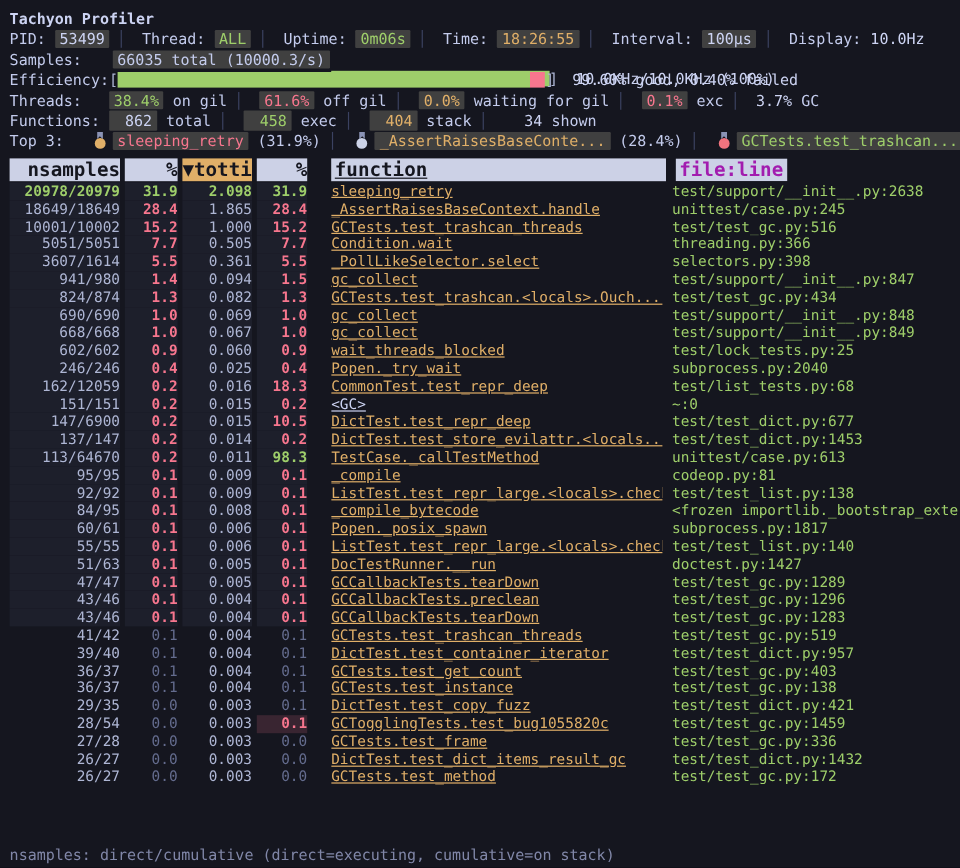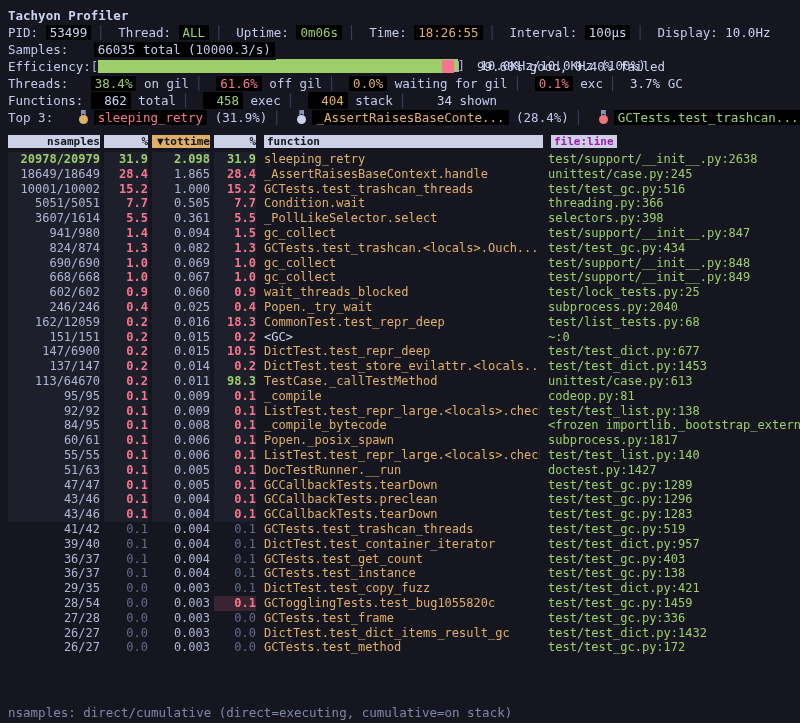--- a/index.html
+++ b/index.html
@@ -9,21 +9,21 @@
     background:#15161f;
     font-family:"DejaVu Sans Mono","Liberation Mono",monospace;
     font-size:12.5px;
     color:#c3cbec;
     overflow:hidden;
   }
   .hdr{position:relative;height:17px;line-height:17px;padding-left:8px;white-space:nowrap;}
   .hdr:first-child{padding-top:7px;}
   .title{font-weight:bold;color:#ccd3f2;}
   .lbl{color:#c3cbec;}
-  .chip{background:#000000;padding:0 4px;border-radius:1px;}
+  .chip{background:#404040;padding:0 4px;border-radius:1px;}
   .sep{color:#3b4261;margin:0 6px;}
   .c-g{color:#9ece6a;}
   .c-gb{color:#9ece6a;font-weight:bold;}
   .c-r{color:#f7768e;}
   .c-rb{color:#f7768e;font-weight:bold;}
   .c-o{color:#e0af68;}
   .c-y{color:#e0af68;}
   .c-w{color:#ccd3f2;}
   .c-fg{color:#aeb6d4;}
   .c-dim{color:#646c8e;}
@@ -35,27 +35,27 @@
   .abs{position:absolute;top:16px;}
   .medal{display:inline-block;position:relative;width:11px;height:14px;vertical-align:-2px;margin:0 5px 0 2px;}
   .medal::before{content:"";position:absolute;left:3px;top:0;width:5px;height:6px;background:#8a93b5;clip-path:polygon(0 0,100% 0,100% 100%,50% 60%,0 100%);}
   .medal::after{content:"";position:absolute;left:1px;top:5px;width:9px;height:9px;border-radius:50%;}
   .medal.m-gold::after{background:#e0af68;}
   .medal.m-silver::after{background:#ccd3e8;}
   .medal.m-bronze::after{background:#f0737e;}
   
   .table{position:absolute;left:0;top:133px;width:800px;}
   .trow,.thead{display:flex;align-items:center;padding-left:8px;white-space:nowrap;}
-  .thead{height:17px;margin-bottom:2px;font-size:11px;}
+  .thead{height:17px;margin-bottom:2px;font-size:16px;}
   .trow{height:14.8px;line-height:14.8px;font-size:12px;color:#aeb6d4;}
   .cell-ns{width:92px;text-align:right;}
   .cell-p1{width:44px;text-align:right;margin-left:4px;}
   .cell-tt{width:58px;text-align:right;margin-left:4px;}
   .cell-p2{width:42px;text-align:right;margin-left:4px;}
-  .cell-fn{width:276px;margin-left:8px;overflow:hidden;text-overflow:clip;}
+  .cell-fn{width:276px;margin-left:20px;overflow:hidden;text-overflow:clip;text-decoration:underline;}
   .cell-fi{flex:1;margin-left:8px;overflow:hidden;}
   .th{background:#ccd1e6;color:#15161f;font-weight:bold;cursor:pointer;}
   .th.sorted{background:#e0af68;}
   .th.cell-fn{padding-left:3px;}
   .thfi-inner{background:#ccd1e6;color:#a21caf;font-weight:bold;padding:0 3px 0 3px;}
   .hot .cell-ns,.hot .cell-p1,.hot .cell-tt,.hot .cell-p2{background:#1d1f2b;}
   .fnum{display:inline-block;min-width:32px;text-align:right;}
   .footer{position:absolute;left:8px;top:670px;color:#8187a8;line-height:17px;white-space:pre;}
 </style>
 </head>

